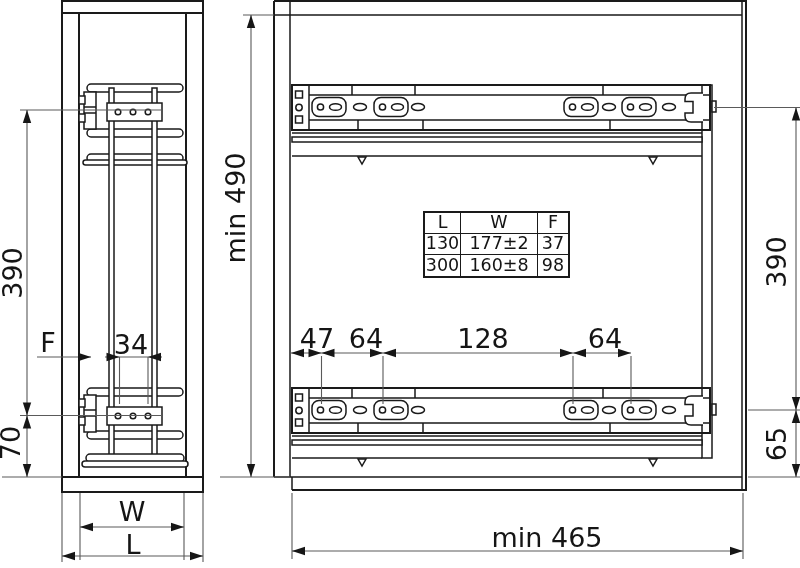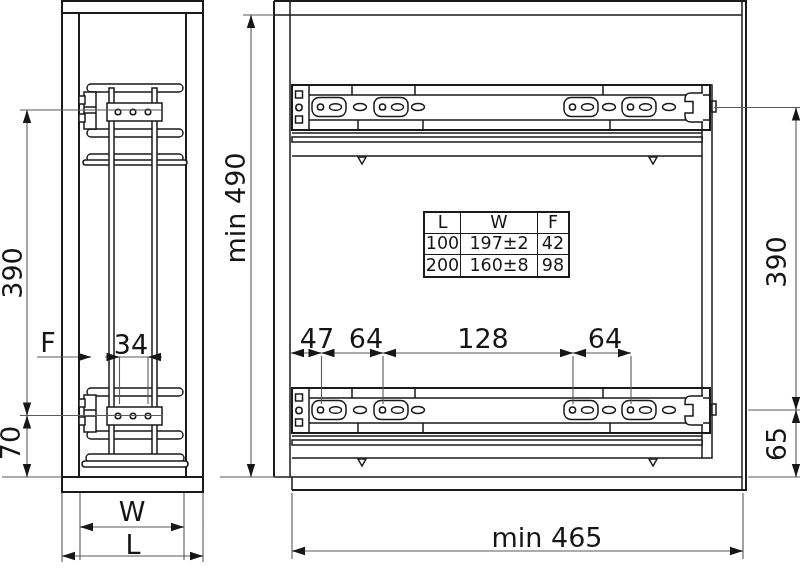--- a/index.html
+++ b/index.html
@@ -216,22 +216,22 @@
       <text class="dtxt" x="547" y="547" text-anchor="middle">min 465</text>
     </g>
   </g>
 </svg>
 
 <div class="spec">
   <div class="c">L</div>
   <div class="c">W</div>
   <div class="c last">F</div>
 
-  <div class="c">100</div>
-  <div class="c">197±2</div>
-  <div class="c last">42</div>
-
-  <div class="c bot">200</div>
+  <div class="c">130</div>
+  <div class="c">177±2</div>
+  <div class="c last">37</div>
+
+  <div class="c bot">300</div>
   <div class="c bot">160±8</div>
   <div class="c bot last">98</div>
 </div>
 
 </div>
 
 </body></html>

